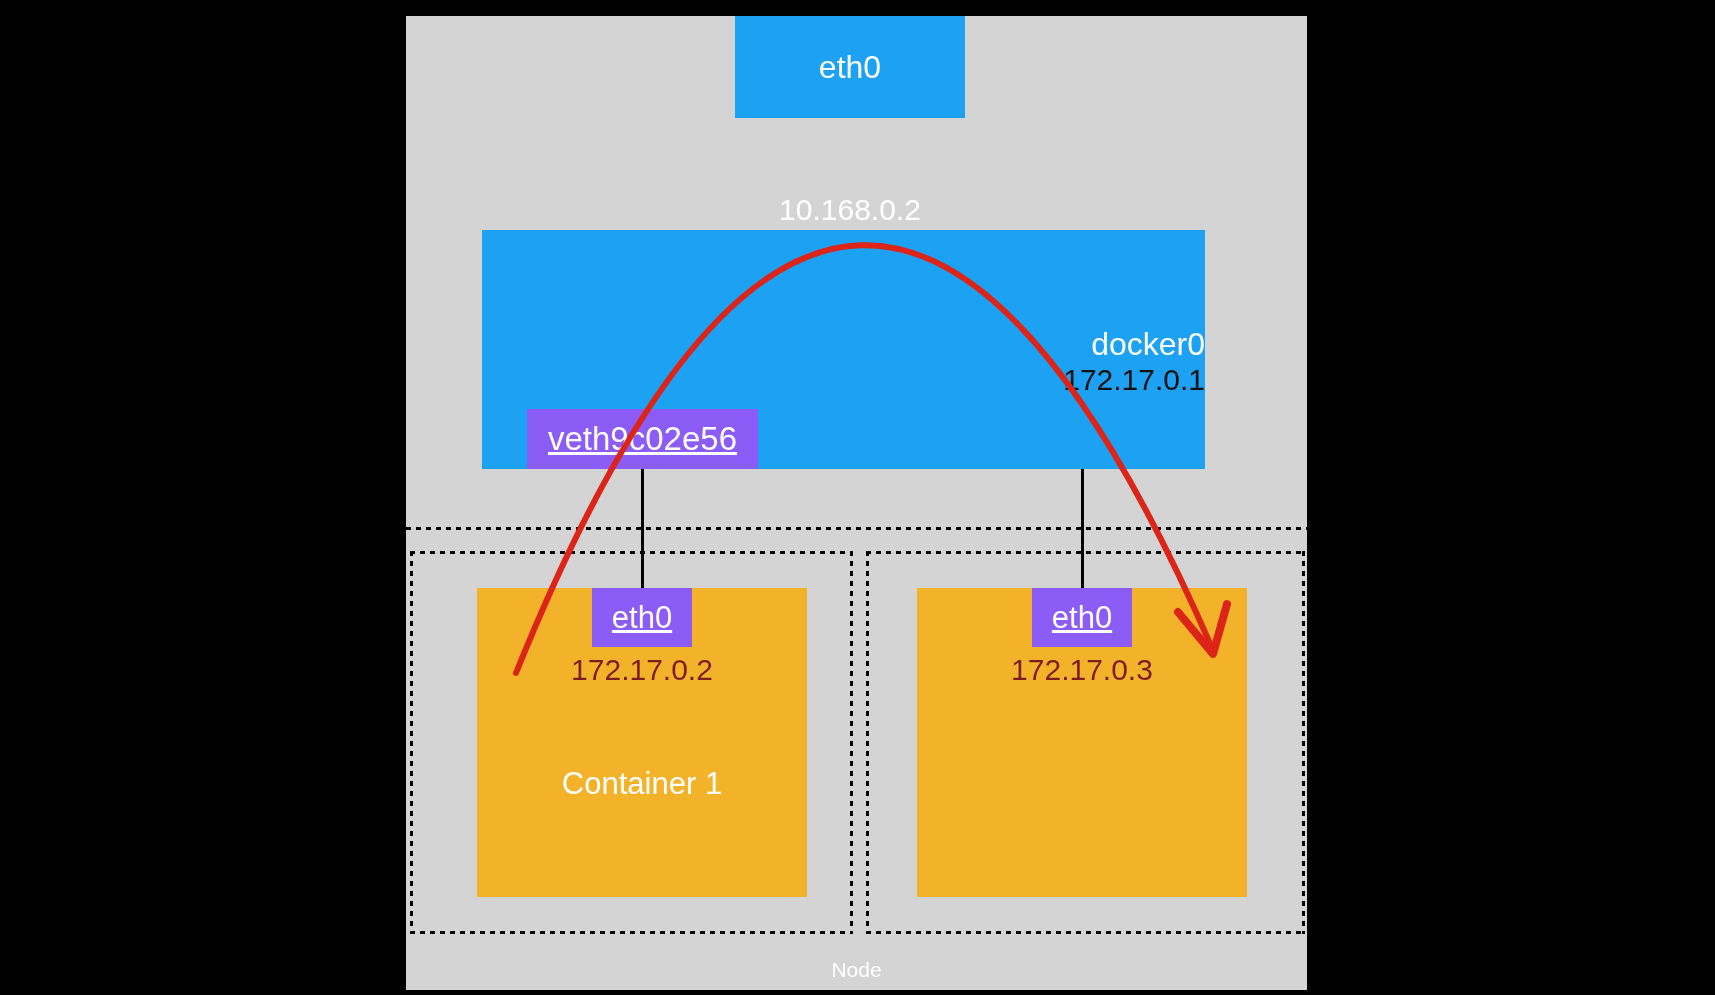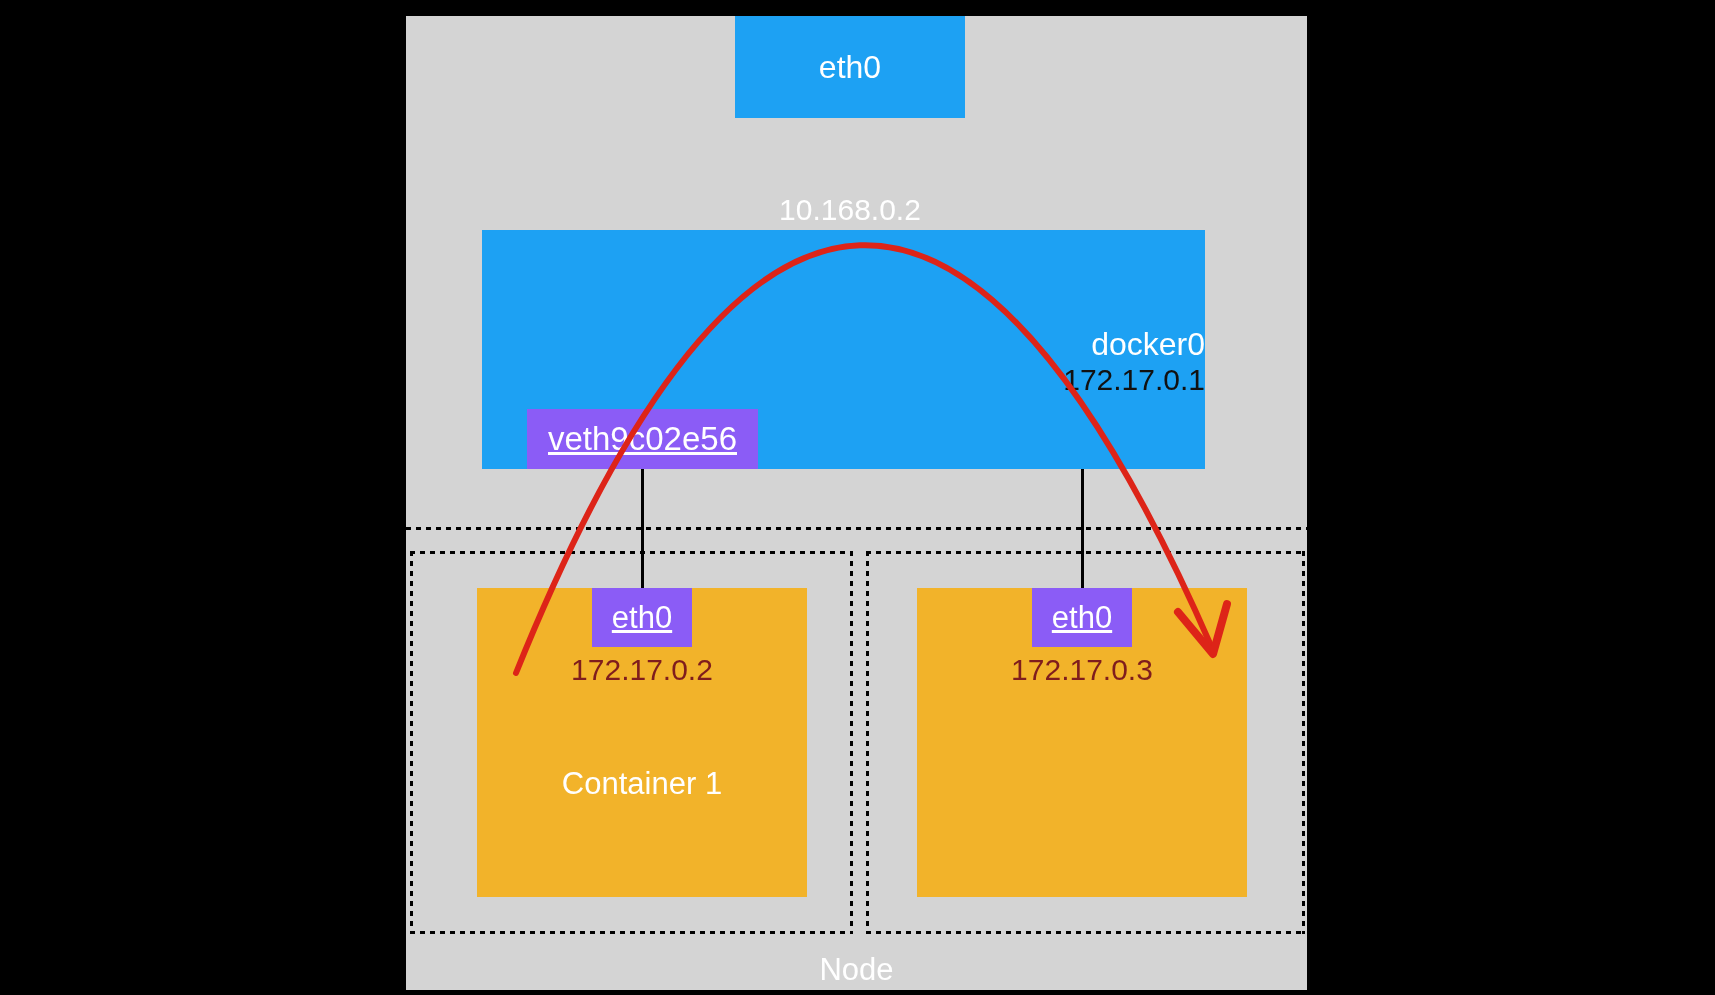--- a/index.html
+++ b/index.html
@@ -40,21 +40,21 @@
   .container-box { top:588px; width:330px; height:309px; }
   .container-1 { left:477px; }
   .container-2 { left:917px; }
   .ctr-eth0 { position:absolute; left:115px; top:0; width:100px; height:59px;
               color:#fff; font-size:31px; }
   .ctr-ip   { position:absolute; left:0; top:64px; width:330px; height:36px;
               color:#7f1d1d; font-size:30px; }
   .ctr-name { position:absolute; left:0; top:138px; width:330px; height:36px;
               color:#fff; font-size:31px; white-space:pre;margin-top:40px; }
 
-  .node-label { left:406px; top:952px; width:901px; height:36px; color:#fff; font-size:31px; }
+  .node-label { left:406px; top:952px; width:901px; height:36px; color:#fff; font-size:21px; }
 
   .arrow-svg { left:0; top:0; width:1715px; height:995px; pointer-events:none; }
 </style>
 </head>
 <body>
 
 <div class="stage">
 
   <div class="abs node-bg"></div>
 

